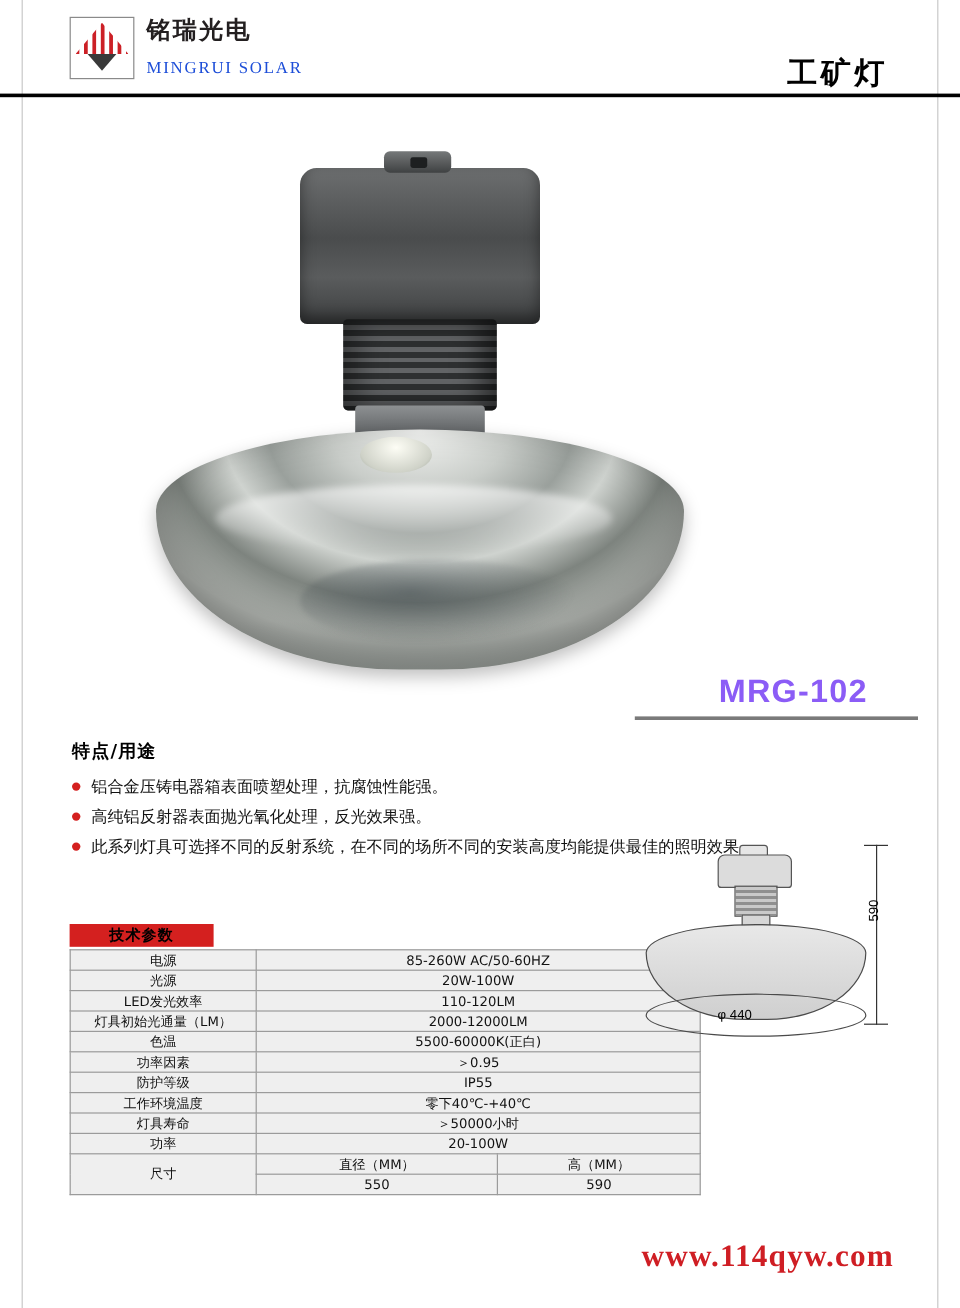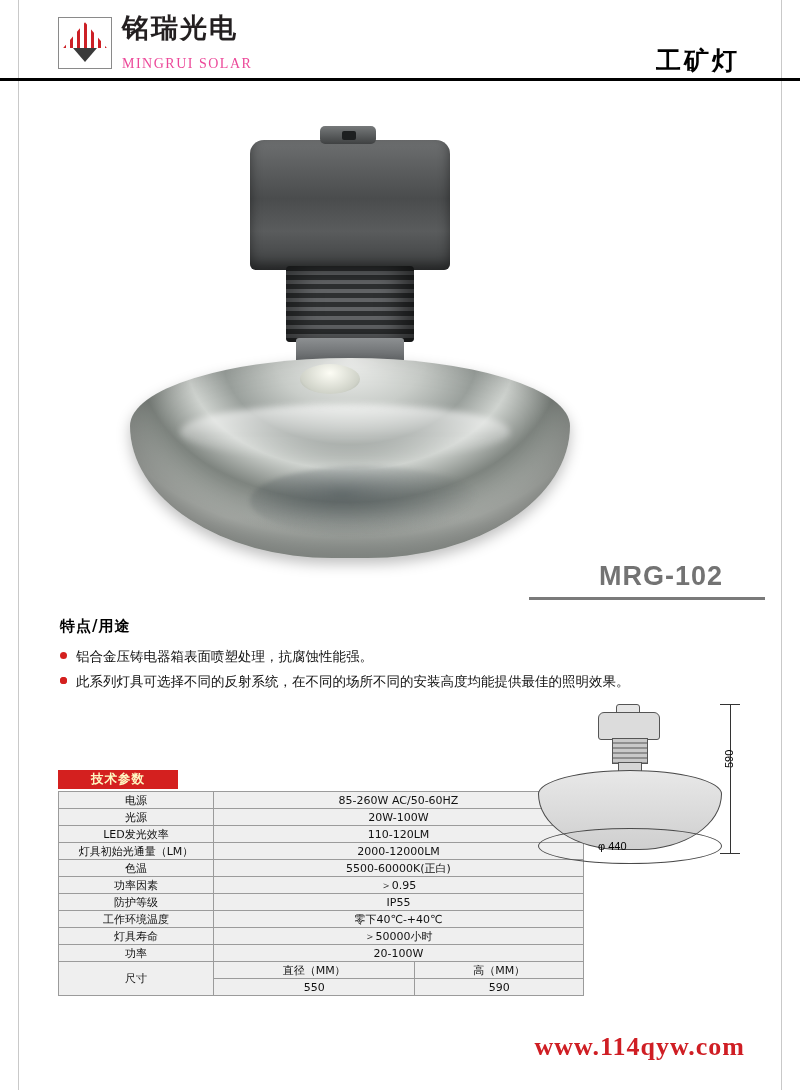--- a/index.html
+++ b/index.html
@@ -29,26 +29,26 @@
     background-size:7px 26px;
     clip-path:polygon(50% 0%, 100% 100%, 0% 100%);
   }
   .logo-mark .tri{
     position:absolute;left:14px;top:30px;width:0;height:0;
     border-left:12px solid transparent;border-right:12px solid transparent;
     border-top:14px solid #3a3a3a;
   }
   .logo-cn{
     font-family:"DejaVu Sans", sans-serif;
-    font-size:27px;letter-spacing:2px;font-weight:bold;color:#231f20;
+    font-size:20px;letter-spacing:2px;font-weight:bold;color:#231f20;
     line-height:1.05;
   }
   .logo-en{
     font-family:"Liberation Serif", serif;
-    font-size:14px;letter-spacing:1.5px;color:#ec4899;margin-top:14px;
+    font-size:14px;letter-spacing:1.5px;color:#1d4ed8;margin-top:14px;
   }
   .header-title{
     position:absolute;right:60px;top:44px;
     font-family:Liberation Mono, monospace;
     font-size:25px;font-weight:bold;color:#000;letter-spacing:3px;
   }
 
   
   .photo{
     position:absolute;left:110px;top:120px;width:480px;height:460px;
@@ -104,21 +104,21 @@
   .inner-lamp{
     position:absolute;left:190px;top:244px;width:60px;height:30px;
     background:radial-gradient(ellipse at 50% 30%, #fdfdf5, #cfd2c8 70%, #9aa096);
     border-radius:50%;
   }
 
   
   .model-name{
     position:absolute;left:563px;top:561px;width:196px;text-align:center;
     font-family:"Liberation Sans", sans-serif;
-    font-size:27px;font-weight:bold;letter-spacing:1px;color:#737373;
+    font-size:27px;font-weight:bold;letter-spacing:1px;color:#8b5cf6;
   }
   .model-rule{
     position:absolute;left:529px;top:597px;width:236px;height:3px;background:#7a7a7a;
   }
 
   
   .feat-title{
     position:absolute;left:60px;top:617px;
     font-family:"DejaVu Sans", sans-serif;
     font-size:15px;font-weight:bold;letter-spacing:1px;
@@ -130,21 +130,21 @@
   }
   .feat-item{position:relative;padding-left:16px;margin-bottom:3px;}
   .feat-item .dot{
     position:absolute;left:0;top:7px;width:7px;height:7px;border-radius:50%;
     background:#d4201f;
   }
 
   
   .spec-head{
     position:absolute;left:58px;top:770px;width:120px;height:19px;
-    background:#d4201f;color:#fef9c3;
+    background:#d4201f;color:#000000;
     font-family:"DejaVu Sans", sans-serif;
     font-size:12.5px;font-weight:bold;letter-spacing:1px;
     display:flex;align-items:center;justify-content:center;
   }
   table.spec{
     position:absolute;left:58px;top:791px;width:526px;
     border-collapse:collapse;
     font-family:"DejaVu Sans", sans-serif;
     font-size:11px;
     background:#efefef;
@@ -247,20 +247,21 @@
 <div class="model-rule"></div>
 
 <div class="feat-title">特点/用途</div>
 <div class="feat-list">
   <div class="feat-item">
     <span class="dot"></span>
     <span>铝合金压铸电器箱表面喷塑处理，抗腐蚀性能强。</span>
   </div>
   <div class="feat-item">
     <span class="dot"></span>
+    <span>高纯铝反射器表面抛光氧化处理，反光效果强。</span>
   </div>
   <div class="feat-item">
     <span class="dot"></span>
     <span>此系列灯具可选择不同的反射系统，在不同的场所不同的安装高度均能提供最佳的照明效果。</span>
   </div>
 </div>
 
 <div class="spec-head">技术参数</div>
 <table class="spec">
   <tbody>

